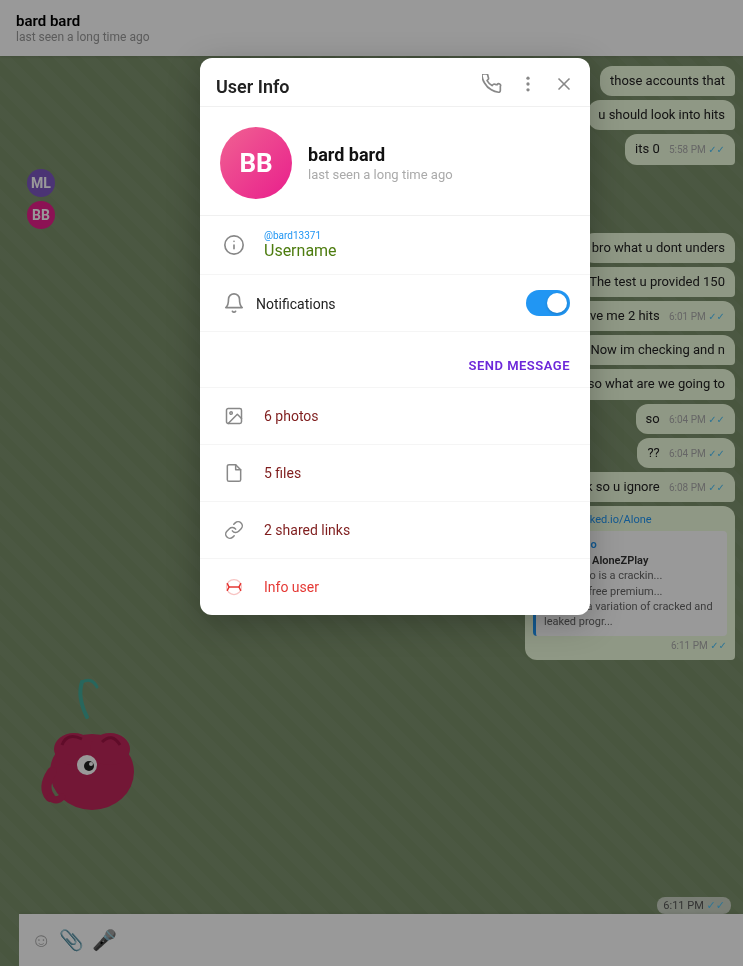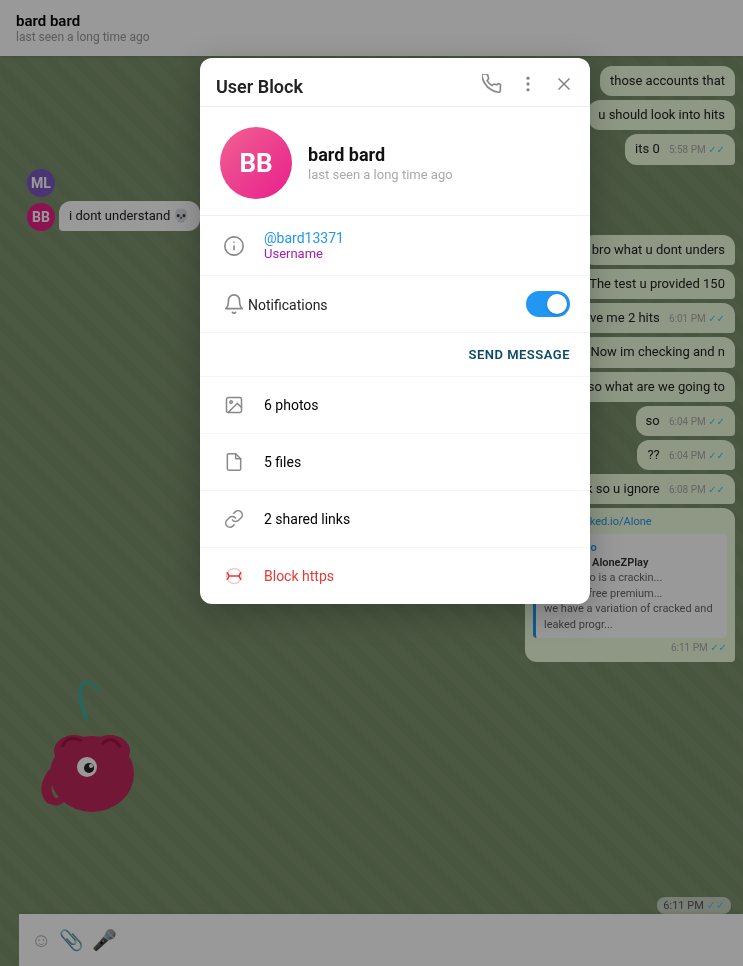--- a/index.html
+++ b/index.html
@@ -237,27 +237,27 @@
       color: #888;
       font-size: 18px;
       flex-shrink: 0;
     }
 
     .info-row-content {
       flex: 1;
     }
 
     .info-row-main {
-      font-size: 14px;
+      font-size: 10px;
       color: #222;
     }
 
     .info-row-sub {
-      font-size: 13px;
-      color: #a21caf;
+      font-size: 16px;
+      color: #4d7c0f;
     }
 
     .info-row-blue {
       color: #2196F3;
     }
 
     .add-contact-btn {
       color: #2196F3;
       font-size: 13px;
       font-weight: 600;
@@ -287,30 +287,31 @@
       border-radius: 50%;
       box-shadow: 0 1px 3px rgba(0,0,0,0.2);
     }
 
     
     .notif-row {
       display: flex;
       align-items: center;
       padding: 14px 20px;
       border-bottom: 1px solid #f5f5f5;
-      gap: 0;
+      gap: 8px;
     }
 
     .send-msg-btn {
-      color: #0c4a6e;
+      color: #6d28d9;
       font-size: 13px;
       font-weight: 600;
       cursor: pointer;
       letter-spacing: 0.5px;
       padding: 0;
+      margin-top: 12px;
     }
 
     
     .media-rows {
       border-bottom: 1px solid #f5f5f5;
     }
 
     .media-row {
       display: flex;
       align-items: center;
@@ -328,21 +329,21 @@
       height: 28px;
       display: flex;
       align-items: center;
       justify-content: center;
       color: #888;
       font-size: 17px;
     }
 
     .media-row-label {
       font-size: 14px;
-      color: #000000;
+      color: #7f1d1d;
     }
 
     
     .block-row {
       display: flex;
       align-items: center;
       padding: 14px 20px;
       gap: 16px;
       cursor: pointer;
     }
@@ -409,23 +410,20 @@
         <span class="msg-time">5:58 PM <span class="msg-check">✓✓</span></span>
       </div>
     </div>
 
     <div class="msg-row" style="justify-content:flex-start;">
       <div class="avatar-sm avatar-ml">ML</div>
     </div>
 
     <div class="msg-row" style="justify-content:flex-start;">
       <div class="avatar-sm avatar-bb">BB</div>
-      <div class="msg-bubble msg-in">
-        <span>i dont understand 💀</span>
-      </div>
     </div>
 
     <div class="msg-row" style="justify-content:flex-end;">
       <div class="msg-bubble msg-out">
         <span>bro what u dont unders</span>
       </div>
     </div>
 
     <div class="msg-row" style="justify-content:flex-end;">
       <div class="msg-bubble msg-out">
@@ -525,21 +523,21 @@
     <span style="font-size:20px; color:#aaa;">📎</span>
     <span style="font-size:20px; color:#aaa;">🎤</span>
   </div>
 </div>
 
 <div class="overlay"></div>
 
 <div class="user-info-panel">
 
   <div class="panel-header">
-    <span class="panel-title">User Block</span>
+    <span class="panel-title">User Info</span>
     <div class="panel-header-icons">
       <span class="panel-header-icon">
         <svg width="20" height="20" viewBox="0 0 24 24" fill="none" stroke="currentColor" stroke-width="2" stroke-linecap="round" stroke-linejoin="round">
           <path d="M22 16.92v3a2 2 0 01-2.18 2 19.79 19.79 0 01-8.63-3.07A19.5 19.5 0 013.07 10.8 19.79 19.79 0 01.0 2.18 2 2 0 012 0h3a2 2 0 012 1.72c.127.96.361 1.903.7 2.81a2 2 0 01-.45 2.11L6.09 7.91a16 16 0 006 6l1.27-1.27a2 2 0 012.11-.45c.907.339 1.85.573 2.81.7A2 2 0 0122 14.92v2z"></path>
         </svg>
       </span>
       <span class="panel-header-icon">
         <svg width="20" height="20" viewBox="0 0 24 24" fill="currentColor">
           <circle cx="12" cy="5" r="2"></circle>
             <circle cx="12" cy="12" r="2"></circle>
@@ -630,16 +628,16 @@
 
   <div class="block-row">
     <div class="block-icon">
       <svg width="20" height="20" viewBox="0 0 24 24" fill="none" stroke="#e53935" stroke-width="1.8" stroke-linecap="round" stroke-linejoin="round">
         <path d="M18 12H6"></path>
         <path d="M20 8l-2 4 2 4"></path>
         <path d="M4 8l2 4-2 4"></path>
         <circle cx="12" cy="12" r="9" stroke="#e53935" stroke-width="1.5" fill="none" opacity="0.3"></circle>
       </svg>
     </div>
-    <span class="block-label">Block https</span>
+    <span class="block-label">Info user</span>
   </div>
 
 </div>
 
 </body></html>

